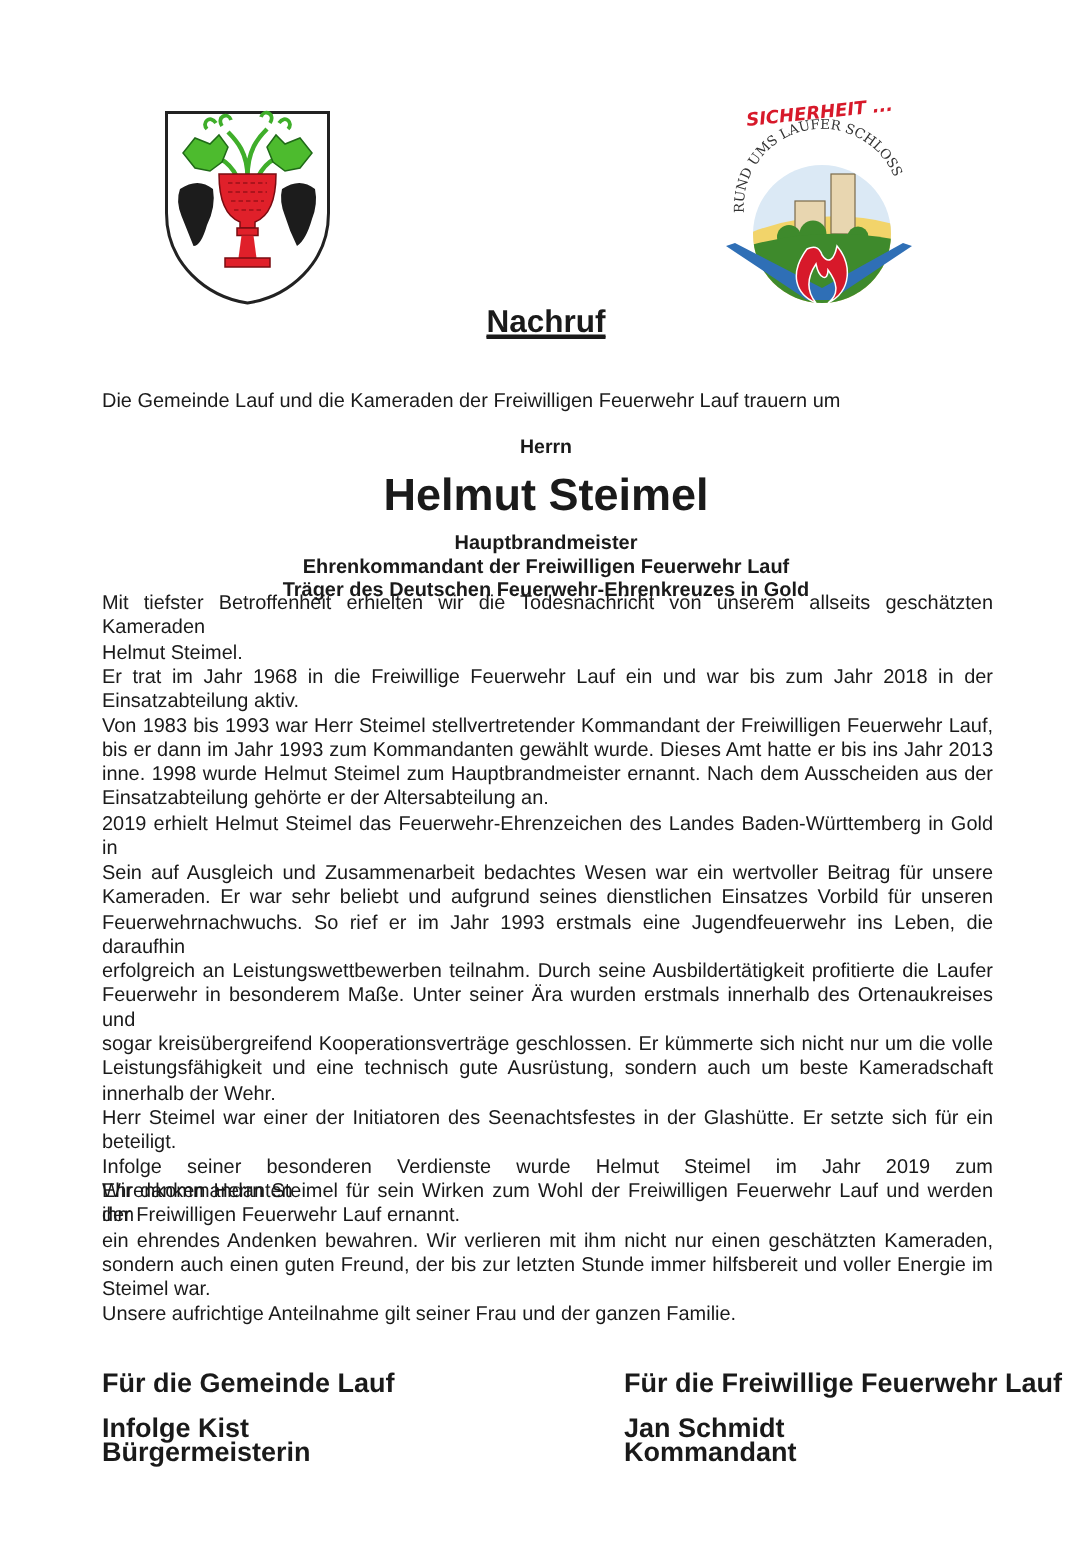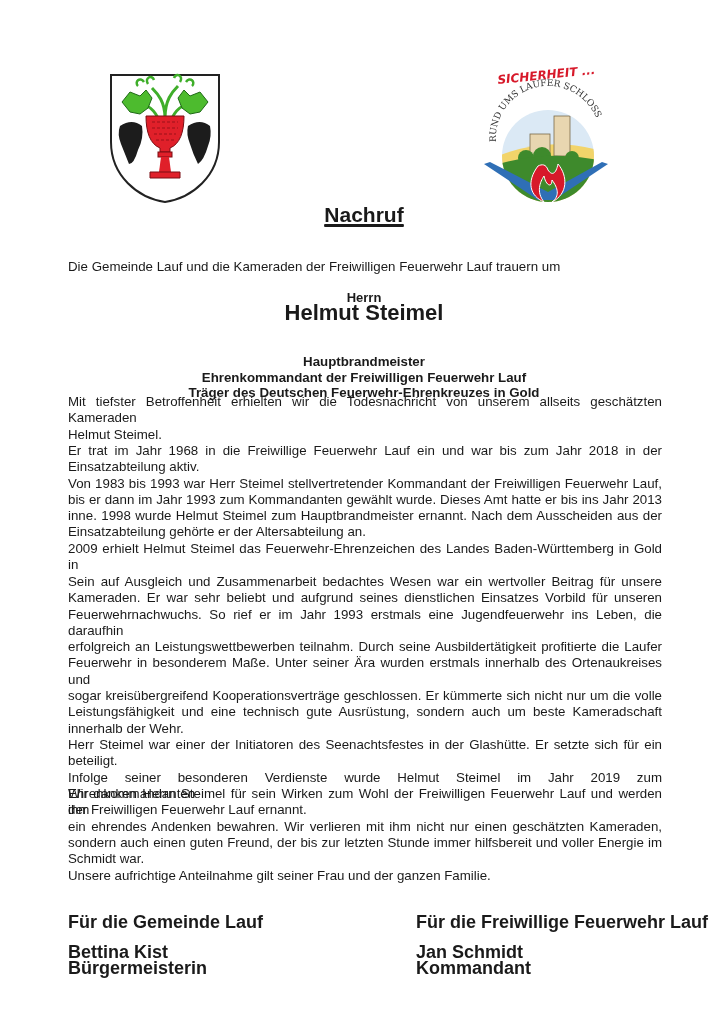--- a/index.html
+++ b/index.html
@@ -15,21 +15,21 @@
   .title span { text-decoration: underline; text-underline-offset: 3px; text-decoration-thickness: 2px; }
 
   .p { position: absolute; left: 68px; width: 594px; font-size: 13.3px; line-height: 16.3px;
        text-align: justify; }
   .p .ln { display: block; text-align: justify; text-align-last: justify; }
   .p .ln.last { text-align-last: left; }
 
   .intro { top: 259px; }
   .center-block { position: absolute; left: 0; width: 728px; text-align: center; font-weight: bold; }
   .herrn { top: 290px; font-size: 13px; }
-  .name { top: 300px; font-size: 22px; }
+  .name { top: 314px; font-size: 30px; }
   .rank { top: 333px; font-size: 13.3px; line-height: 15.5px; margin-top: 21px; }
 
   .p1 { top: 394px; }
   .p2 { top: 443px; }
   .p3 { top: 574px; }
   .p4 { top: 786px; }
   .p5 { top: 868px; }
 
   .sig { position: absolute; font-size: 18px; line-height: 16px; font-weight: bold; }
   .sig-left { left: 68px; top: 914px; }
@@ -99,50 +99,50 @@
       <span class="ln">Mit tiefster Betroffenheit erhielten wir die Todesnachricht von unserem allseits geschätzten Kameraden</span>
       <span class="ln last">Helmut Steimel.</span>
     </div>
   <div class="p p2">
       <span class="ln">Er trat im Jahr 1968 in die Freiwillige Feuerwehr Lauf ein und war bis zum Jahr 2018 in der</span>
       <span class="ln last">Einsatzabteilung aktiv.</span>
       <span class="ln">Von 1983 bis 1993 war Herr Steimel stellvertretender Kommandant der Freiwilligen Feuerwehr Lauf,</span>
       <span class="ln">bis er dann im Jahr 1993 zum Kommandanten gewählt wurde. Dieses Amt hatte er bis ins Jahr 2013</span>
       <span class="ln">inne. 1998 wurde Helmut Steimel zum Hauptbrandmeister ernannt. Nach dem Ausscheiden aus der</span>
       <span class="ln last">Einsatzabteilung gehörte er der Altersabteilung an.</span>
-      <span class="ln">2009 erhielt Helmut Steimel das Feuerwehr-Ehrenzeichen des Landes Baden-Württemberg in Gold in</span>
+      <span class="ln">2019 erhielt Helmut Steimel das Feuerwehr-Ehrenzeichen des Landes Baden-Württemberg in Gold in</span>
     </div>
   <div class="p p3">
       <span class="ln">Sein auf Ausgleich und Zusammenarbeit bedachtes Wesen war ein wertvoller Beitrag für unsere</span>
       <span class="ln">Kameraden. Er war sehr beliebt und aufgrund seines dienstlichen Einsatzes Vorbild für unseren</span>
       <span class="ln">Feuerwehrnachwuchs. So rief er im Jahr 1993 erstmals eine Jugendfeuerwehr ins Leben, die daraufhin</span>
       <span class="ln">erfolgreich an Leistungswettbewerben teilnahm. Durch seine Ausbildertätigkeit profitierte die Laufer</span>
       <span class="ln">Feuerwehr in besonderem Maße. Unter seiner Ära wurden erstmals innerhalb des Ortenaukreises und</span>
       <span class="ln">sogar kreisübergreifend Kooperationsverträge geschlossen. Er kümmerte sich nicht nur um die volle</span>
       <span class="ln">Leistungsfähigkeit und eine technisch gute Ausrüstung, sondern auch um beste Kameradschaft</span>
       <span class="ln last">innerhalb der Wehr.</span>
       <span class="ln">Herr Steimel war einer der Initiatoren des Seenachtsfestes in der Glashütte. Er setzte sich für ein</span>
       <span class="ln last">beteiligt.</span>
       <span class="ln">Infolge seiner besonderen Verdienste wurde Helmut Steimel im Jahr 2019 zum Ehrenkommandanten</span>
       <span class="ln last">der Freiwilligen Feuerwehr Lauf ernannt.</span>
     </div>
   <div class="p p4">
       <span class="ln">Wir danken Herrn Steimel für sein Wirken zum Wohl der Freiwilligen Feuerwehr Lauf und werden ihm</span>
       <span class="ln">ein ehrendes Andenken bewahren. Wir verlieren mit ihm nicht nur einen geschätzten Kameraden,</span>
       <span class="ln">sondern auch einen guten Freund, der bis zur letzten Stunde immer hilfsbereit und voller Energie im</span>
-      <span class="ln last">Schmidt war.</span>
+      <span class="ln last">Steimel war.</span>
     </div>
   <div class="p p5">
       <span class="ln last">Unsere aufrichtige Anteilnahme gilt seiner Frau und der ganzen Familie.</span>
     </div>
 
   <div class="sig sig-left">
     <div>Für die Gemeinde Lauf</div>
     <div class="gap"></div>
-    <div>Bettina Kist</div>
+    <div>Infolge Kist</div>
     <div>Bürgermeisterin</div>
   </div>
   <div class="sig sig-right">
     <div>Für die Freiwillige Feuerwehr Lauf</div>
     <div class="gap"></div>
     <div>Jan Schmidt</div>
     <div>Kommandant</div>
   </div>
 </div>
 

